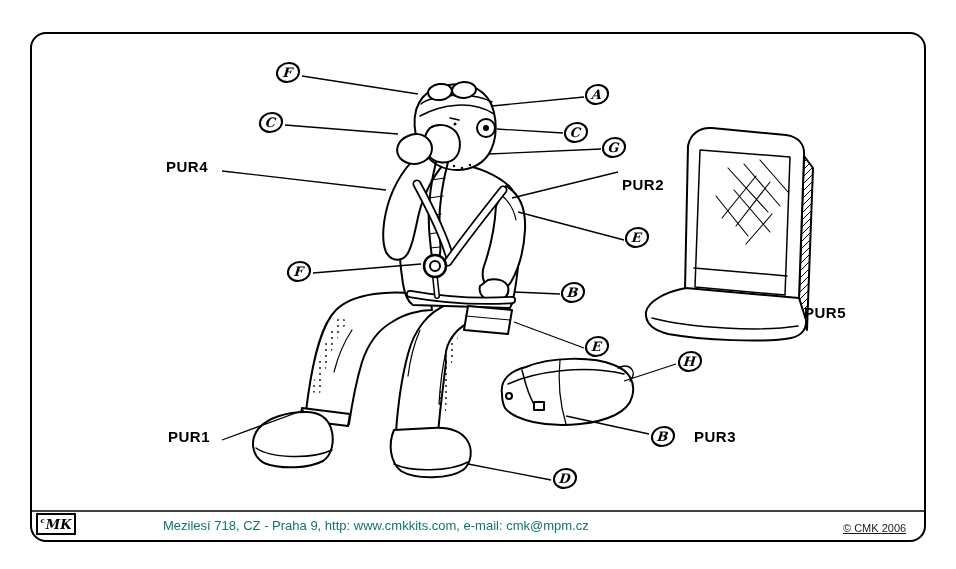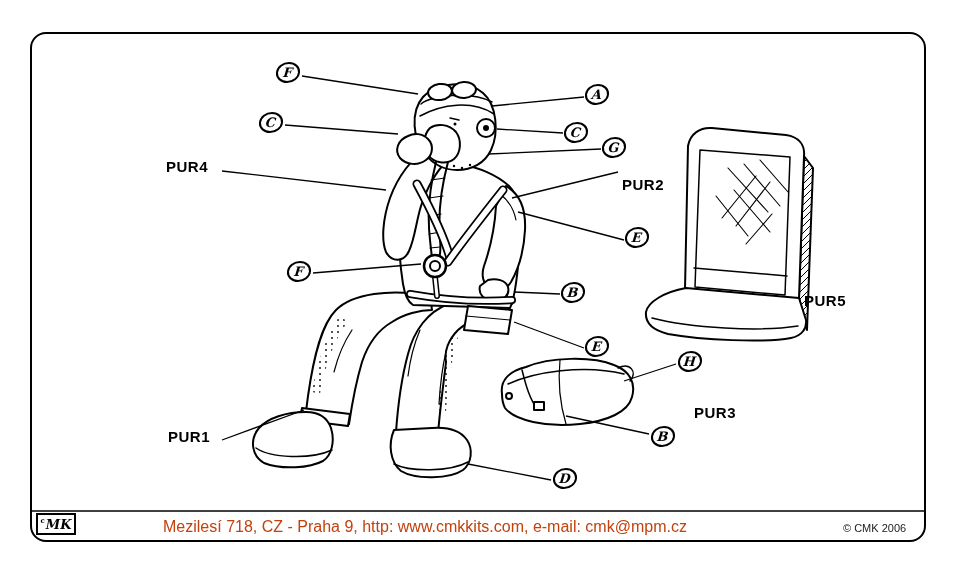--- a/index.html
+++ b/index.html
@@ -22,25 +22,25 @@
     background:#fff;transform:skewX(-6deg);
     line-height:1;
   }
   .plabel{
     position:absolute;
     font:bold 15px "Liberation Sans",sans-serif;
     letter-spacing:.5px;color:#000;white-space:nowrap;text-align:center;
   }
   .footer-text{
     position:absolute;left:163px;top:518px;
-    font-size:16px;color:#c2410c;white-space:nowrap;
+    font-size:13px;color:#0f766e;white-space:nowrap;
   }
   .copyright{
     position:absolute;left:843px;top:522px;
-    font-size:11px;color:#1a1a1a;white-space:nowrap;
+    font-size:11px;color:#1a1a1a;white-space:nowrap;text-decoration:underline;
   }
   .logo{
     position:absolute;left:36px;top:513px;width:40px;height:22px;
     box-sizing:border-box;border:2px solid #000;background:#fff;
     display:flex;align-items:center;justify-content:center;
     font:bold italic 13px "DejaVu Serif",serif;color:#000;line-height:1;
   }
   .logo .sup{font-size:7px;font-style:normal;align-self:flex-start;margin:2px 1px 0 0;}
 </style>
 </head>
@@ -191,22 +191,22 @@
   <span class="callout" style="left:287px;top:261px">F</span>
   <span class="callout" style="left:561px;top:282px">B</span>
   <span class="callout" style="left:585px;top:336px">E</span>
   <span class="callout" style="left:678px;top:351px">H</span>
   <span class="callout" style="left:651px;top:426px">B</span>
   <span class="callout" style="left:553px;top:468px">D</span>
 
   <div class="plabel" style="left:166px;top:158px">PUR4</div>
   <div class="plabel" style="left:622px;top:176px">PUR2</div>
   <div class="plabel" style="left:168px;top:428px">PUR1</div>
-  <div class="plabel" style="left:694px;top:404px">PUR3</div>
-  <div class="plabel" style="left:804px;top:292px">PUR5</div>
+  <div class="plabel" style="left:694px;top:428px">PUR3</div>
+  <div class="plabel" style="left:804px;top:304px">PUR5</div>
 
   <div class="logo">
     <span class="sup">c</span>
     <span>MK</span>
   </div>
   <div class="footer-text">Mezilesí 718, CZ - Praha 9,  http: www.cmkkits.com, e-mail: cmk@mpm.cz</div>
   <div class="copyright">© CMK 2006</div>
 
 </div>
 

